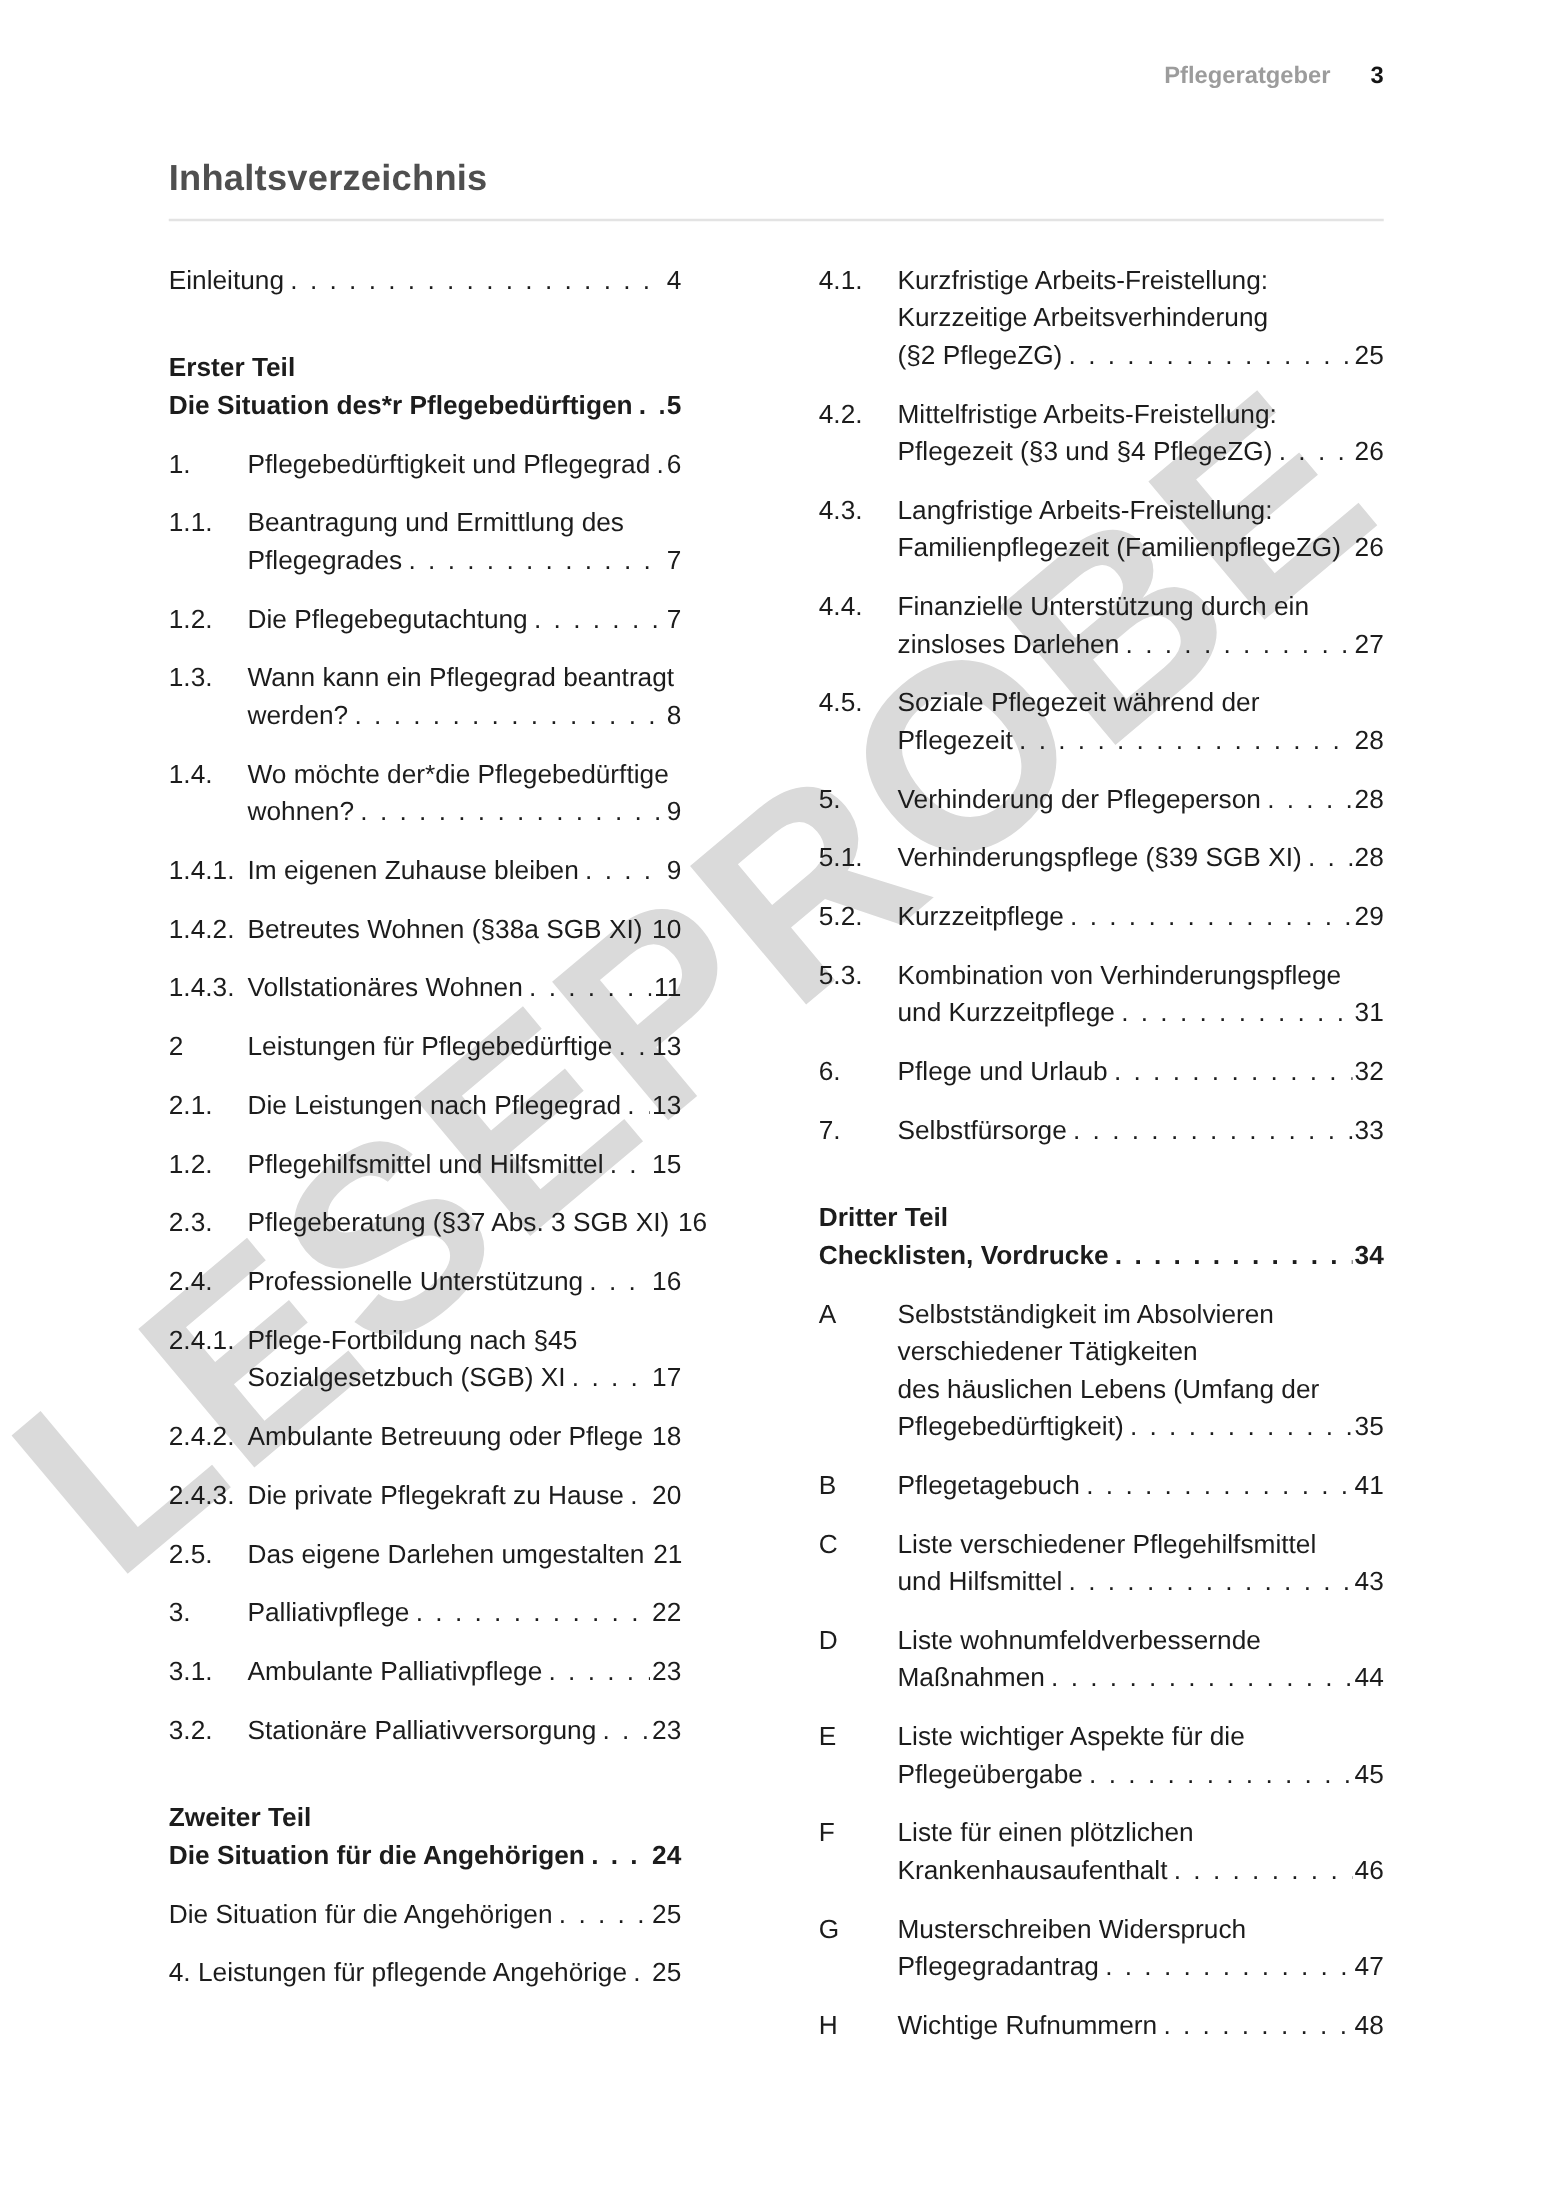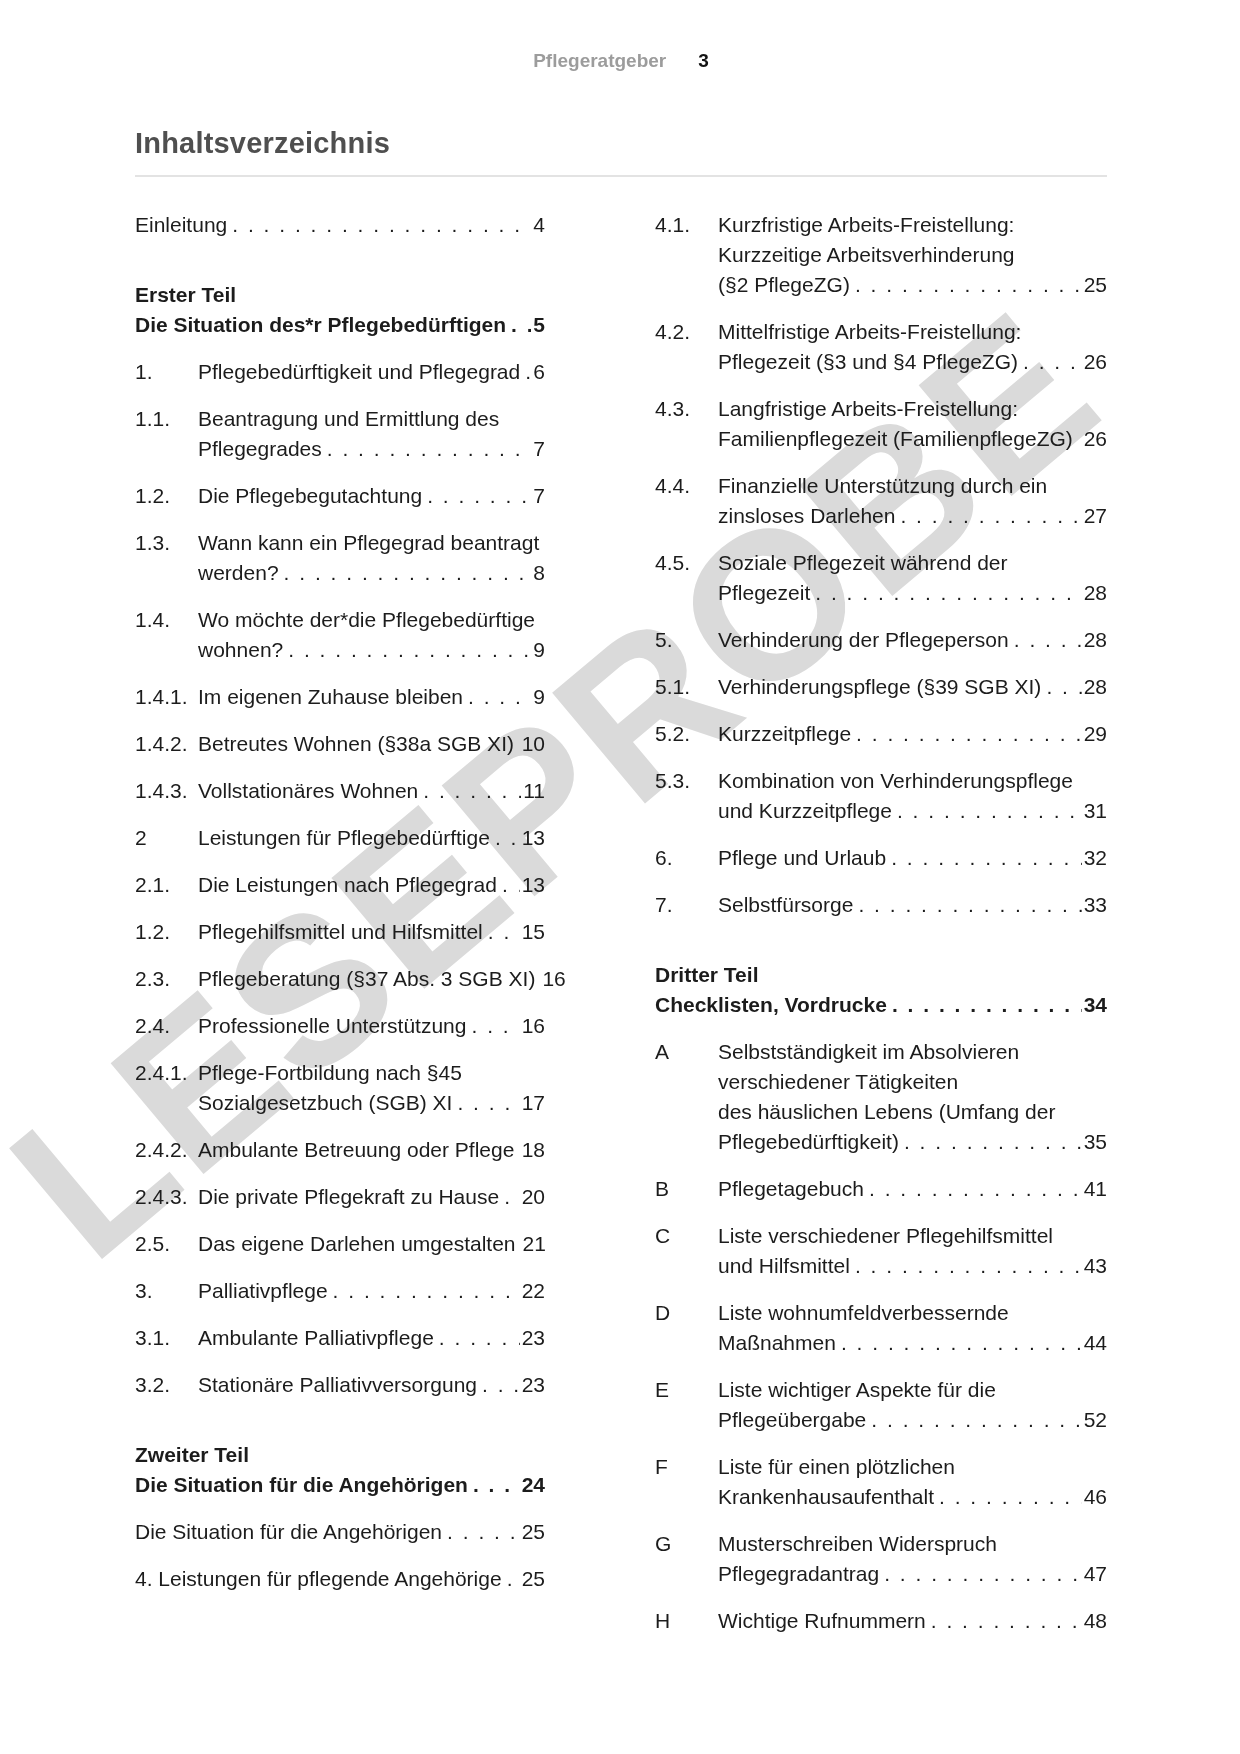--- a/index.html
+++ b/index.html
@@ -31,21 +31,21 @@
   }
   .inner {
     position: absolute;
     left: 135px;
     right: 133px;
     top: 0;
     z-index: 1;
   }
   .running-header {
     margin-top: 50px;
-    text-align: center;
+    text-align: right;
     font-size: 19px;
     font-weight: 700;
   }
   .running-header .booklet {
     color: var(--muted-header, #9c9c9c);
     margin-right: 32px;
   }
   .running-header .pageno {
     color: #141414;
   }
@@ -545,21 +545,21 @@
               </div>
             </div>
   </div>
           <div class="entry">
     <span class="num">E</span>
     <div class="content">
               <div class="line">Liste wichtiger Aspekte für die</div>
               <div class="line last">
                 <span class="txt">Pflegeübergabe</span>
                 <span class="dots">. . . . . . . . . . . . . . . . . . . . . . . . . . . . . . . . . . . . . . . . . . . . . . . . . . . . . . . . . . . . </span>
-                <span class="pg">52</span>
+                <span class="pg">45</span>
               </div>
             </div>
   </div>
           <div class="entry">
     <span class="num">F</span>
     <div class="content">
               <div class="line">Liste für einen plötzlichen</div>
               <div class="line last">
                 <span class="txt">Krankenhausaufenthalt</span>
                 <span class="dots">. . . . . . . . . . . . . . . . . . . . . . . . . . . . . . . . . . . . . . . . . . . . . . . . . . . . . . . . . . . . </span>

